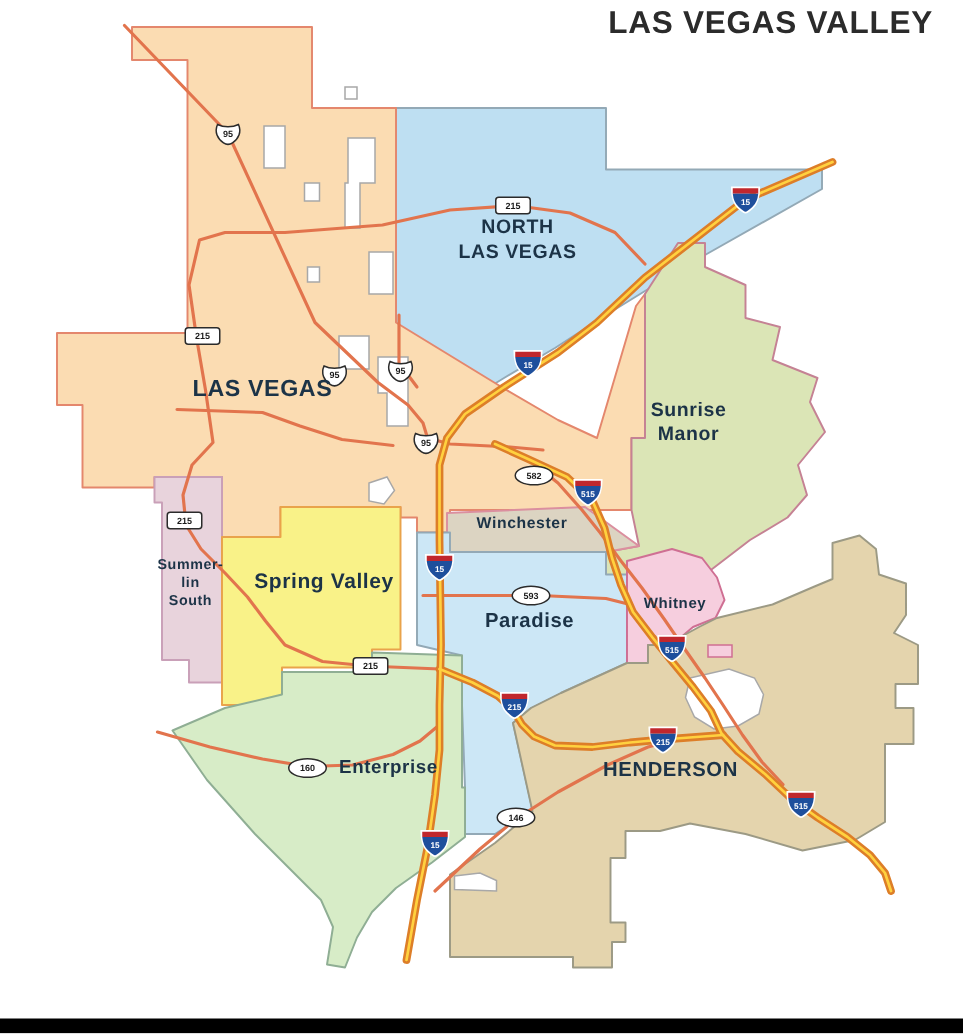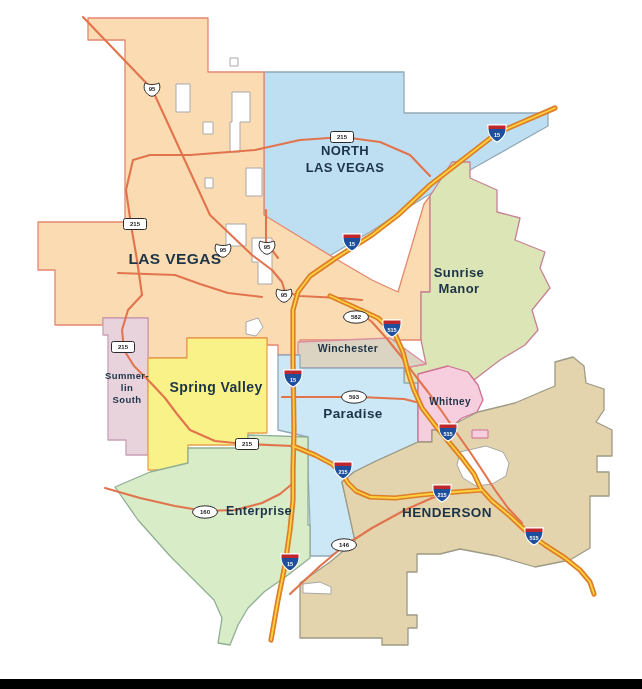--- a/index.html
+++ b/index.html
@@ -162,14 +162,15 @@
       <text x="348" y="352" text-anchor="middle" fill="#1c3347" font-size="10.5" font-weight="bold" letter-spacing="0.4" font-family="&quot;Liberation Sans&quot;, sans-serif" class="rlabel">Winchester</text>
       <text x="127" y="379" text-anchor="middle" fill="#1c3347" font-size="9.5" font-weight="bold" letter-spacing="0.4" font-family="&quot;Liberation Sans&quot;, sans-serif" class="rlabel">Summer-</text>
       <text x="127" y="391" text-anchor="middle" fill="#1c3347" font-size="9.5" font-weight="bold" letter-spacing="0.4" font-family="&quot;Liberation Sans&quot;, sans-serif" class="rlabel">lin</text>
       <text x="127" y="403" text-anchor="middle" fill="#1c3347" font-size="9.5" font-weight="bold" letter-spacing="0.4" font-family="&quot;Liberation Sans&quot;, sans-serif" class="rlabel">South</text>
       <text x="216" y="392" text-anchor="middle" fill="#1c3347" font-size="14" font-weight="bold" letter-spacing="0.4" font-family="&quot;Liberation Sans&quot;, sans-serif" class="rlabel">Spring Valley</text>
       <text x="353" y="418" text-anchor="middle" fill="#1c3347" font-size="13.5" font-weight="bold" letter-spacing="0.4" font-family="&quot;Liberation Sans&quot;, sans-serif" class="rlabel">Paradise</text>
       <text x="450" y="405" text-anchor="middle" fill="#1c3347" font-size="10" font-weight="bold" letter-spacing="0.4" font-family="&quot;Liberation Sans&quot;, sans-serif" class="rlabel">Whitney</text>
       <text x="259" y="515" text-anchor="middle" fill="#1c3347" font-size="12.5" font-weight="bold" letter-spacing="0.4" font-family="&quot;Liberation Sans&quot;, sans-serif" class="rlabel">Enterprise</text>
       <text x="447" y="517" text-anchor="middle" fill="#1c3347" font-size="13.5" font-weight="bold" letter-spacing="0.4" font-family="&quot;Liberation Sans&quot;, sans-serif" class="rlabel">HENDERSON</text>
     </svg>
+  <div id="map-title">LAS VEGAS VALLEY</div>
   <div id="footer-bar"></div>
 </div>
 
 </body></html>

